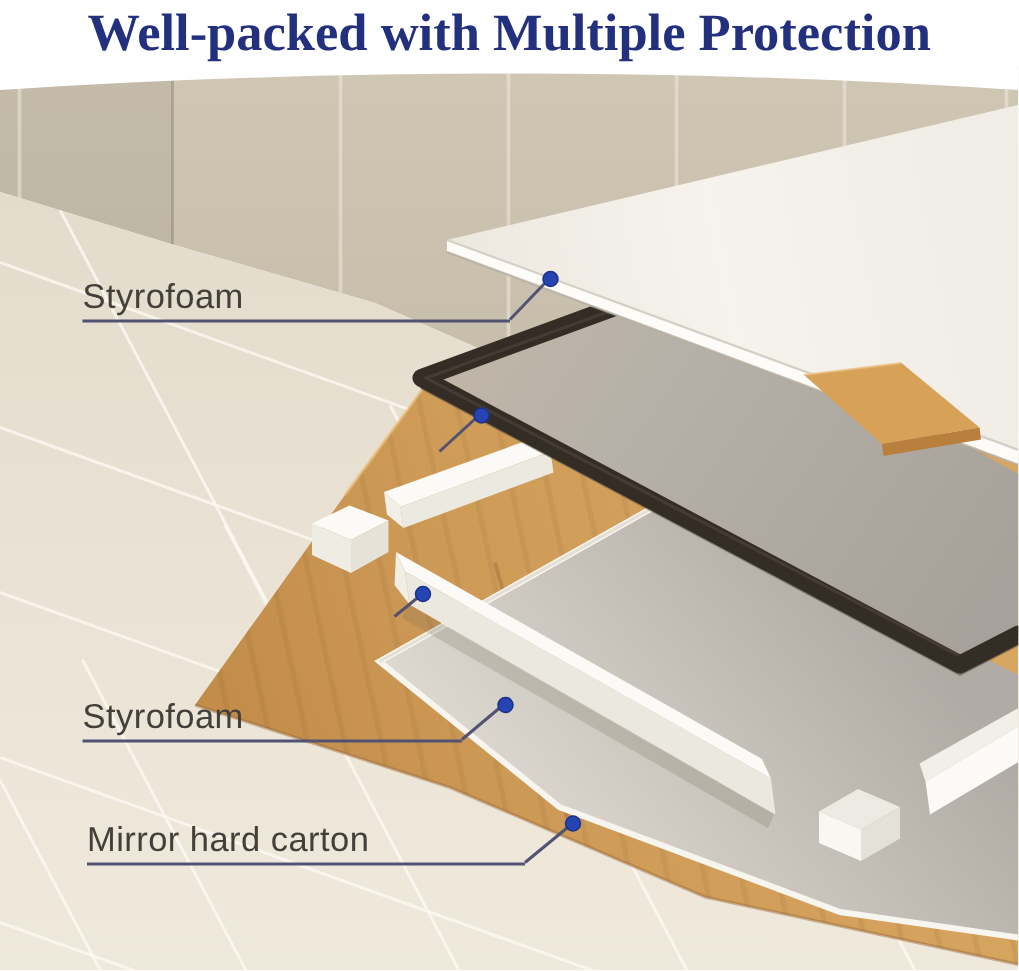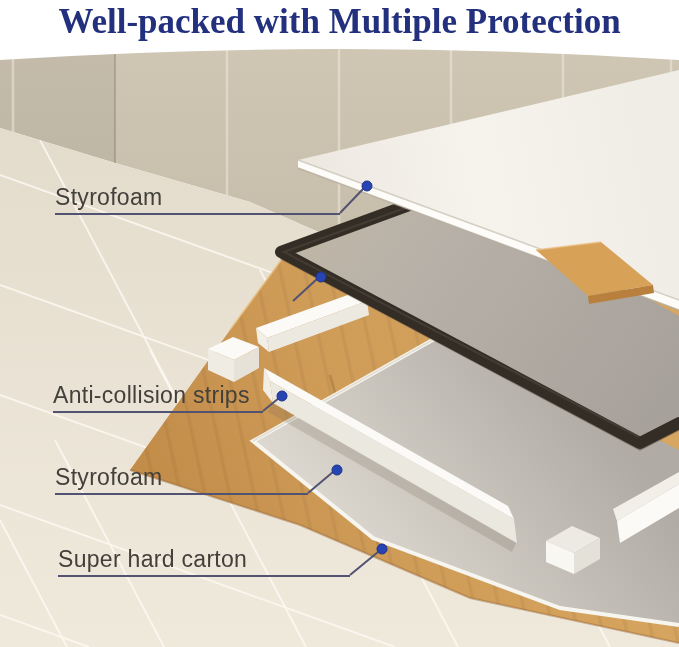--- a/index.html
+++ b/index.html
@@ -192,23 +192,20 @@
       <circle cx="337" cy="470" r="5"></circle>
       <circle cx="382" cy="549" r="5"></circle>
     </g>
   </svg>
 
   <div class="page-title">Well-packed with Multiple Protection</div>
 
   <div class="callout co-1">
     <span class="callout-text">Styrofoam</span>
   </div>
-  <div class="callout co-3">
-    <span class="callout-text">Anti-collision strips</span>
-  </div>
   <div class="callout co-4">
     <span class="callout-text">Styrofoam</span>
   </div>
   <div class="callout co-5">
-    <span class="callout-text">Super hard carton</span>
+    <span class="callout-text">Mirror hard carton</span>
   </div>
 
 </div>
 
 </body></html>

